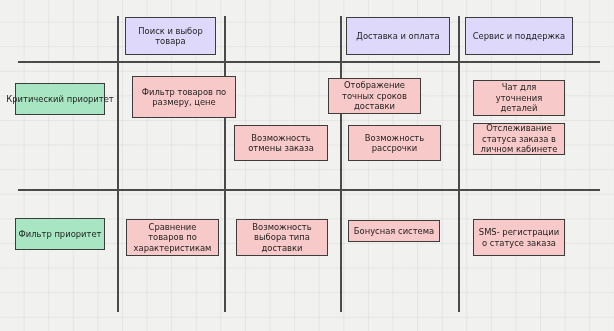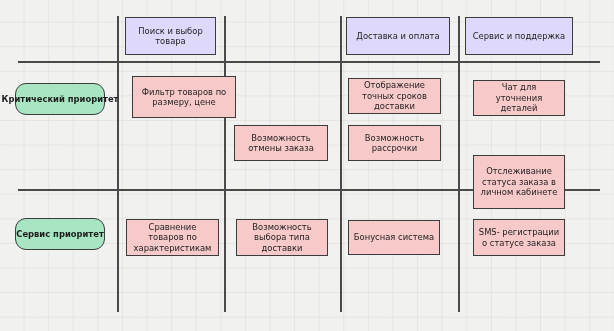--- a/index.html
+++ b/index.html
@@ -55,24 +55,23 @@
     font-size: 8.4px;
   }
   .node-card {
     background: #f8c9c9;
     border: 1.6px solid #3c3c3c;
     font-size: 8.4px;
   }
   .node-label {
     background: #a8e6c3;
     border: 1.6px solid #3c3c3c;
-    border-radius: 11px;
+    border-radius: 0;
     font-size: 8.4px;
     white-space: nowrap;
-    font-weight: bold;
   }
   .node span {
     display: block;
   }
 </style>
 </head>
 <body>
 
 <div id="board">
 
@@ -91,51 +90,51 @@
     <span>Доставка и оплата</span>
   </div>
   <div class="node node-header" style="left:465px; top:17px; width:108px; height:38px;">
     <span>Сервис и поддержка</span>
   </div>
 
   <div class="node node-label" style="left:15px; top:83px; width:90px; height:32px;">
     <span>Критический приоритет</span>
   </div>
   <div class="node node-label" style="left:15px; top:218px; width:90px; height:32px;">
-    <span>Сервис приоритет</span>
+    <span>Фильтр приоритет</span>
   </div>
 
   <div class="node node-card" style="left:132px; top:76px; width:104px; height:42px;">
     <span>Фильтр товаров по размеру, цене</span>
   </div>
 
   <div class="node node-card" style="left:234px; top:125px; width:94px; height:36px;">
     <span>Возможность отмены заказа</span>
   </div>
 
-  <div class="node node-card" style="left:348px; top:78px; width:93px; height:36px;">
+  <div class="node node-card" style="left:328px; top:78px; width:93px; height:36px;">
     <span>Отображение точных сроков доставки</span>
   </div>
   <div class="node node-card" style="left:348px; top:125px; width:93px; height:36px;">
     <span>Возможность рассрочки</span>
   </div>
 
   <div class="node node-card" style="left:473px; top:80px; width:92px; height:36px;">
     <span>Чат для уточнения деталей</span>
   </div>
-  <div class="node node-card" style="left:473px; top:123px; width:92px; height:54px;margin-top:32px;">
+  <div class="node node-card" style="left:473px; top:123px; width:92px; height:32px;">
     <span>Отслеживание статуса заказа в личном кабинете</span>
   </div>
 
   <div class="node node-card" style="left:126px; top:219px; width:93px; height:37px;">
     <span>Сравнение товаров по характеристикам</span>
   </div>
   <div class="node node-card" style="left:236px; top:219px; width:92px; height:37px;">
     <span>Возможность выбора типа доставки</span>
   </div>
-  <div class="node node-card" style="left:348px; top:220px; width:92px; height:35px;">
+  <div class="node node-card" style="left:348px; top:220px; width:92px; height:22px;">
     <span>Бонусная система</span>
   </div>
   <div class="node node-card" style="left:473px; top:219px; width:92px; height:37px;">
     <span>SMS- регистрации о статусе заказа</span>
   </div>
 
 </div>
 
 </body></html>

